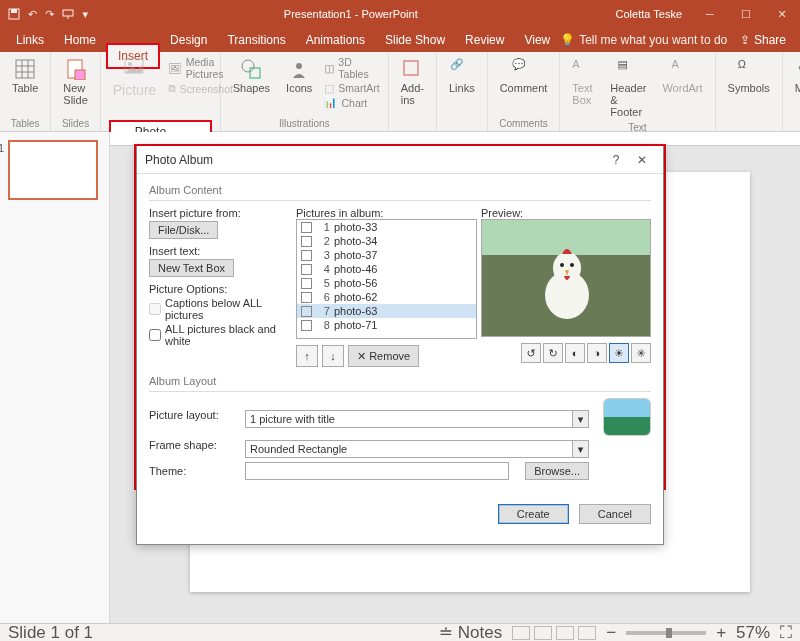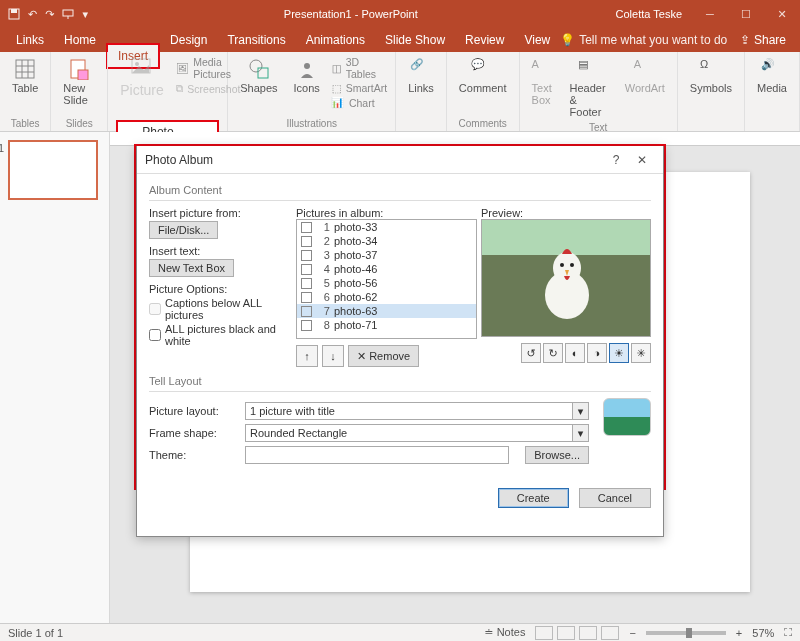--- a/index.html
+++ b/index.html
@@ -43,55 +43,55 @@
 .slidecanvas { flex:1; position:relative; background:#e6e6e6; }
 .ruler { position:absolute; top:0; left:0; right:0; height:14px; background:#fff; border-bottom:1px solid #ccc; font-size:8px; color:#888; }
 .slidepage { position:absolute; top:40px; left:80px; width:560px; height:420px; background:#fff; box-shadow:0 1px 4px rgba(0,0,0,.25); }
 
 
 .dialog { position:absolute; top:146px; left:136px; width:528px; background:#fff; border:1px solid #888; border-top:none; z-index:10; box-shadow:0 2px 10px rgba(0,0,0,.25); }
 .dlg-hl { position:absolute; top:144px; left:134px; width:532px; height:346px; border:2px solid #e30613; z-index:9; pointer-events:none; }
 .dlg-title { height:28px; border-bottom:1px solid #ddd; display:flex; align-items:center; padding:0 8px; font-size:12px; color:#333; }
 .dlg-title .sp { flex:1; }
 .dlg-title .tb { width:26px;height:26px;display:flex;align-items:center;justify-content:center;color:#555; }
-.dlg-body { padding:8px 12px 22px; font-size:11px; color:#333; }
+.dlg-body { padding:8px 12px 14px; font-size:11px; color:#333; }
 .fieldset-title { color:#777; margin:2px 0 4px; }
 .hr { border-top:1px solid #ddd; margin:2px 0 6px; }
 .cols { display:flex; gap:4px; }
 .col1 { width:150px; }
 .col2 { width:190px; }
 .col3 { flex:1; }
 .winbtn { background:#e1e1e1; border:1px solid #adadad; padding:2px 8px; font-size:11px; margin:2px 0 6px; display:inline-block; }
 .chk { display:flex; align-items:center; gap:4px; margin:2px 0; font-size:11px; }
 .chk input { width:12px;height:12px; }
 .listbox { border:1px solid #aaa; height:120px; overflow:auto; background:#fff; font-size:11px; }
 .listrow { display:flex; align-items:center; gap:4px; padding:1px 4px; }
 .listrow.sel { background:#d0e3f5; }
 .listrow .n { width:14px; text-align:right; color:#555; }
 .listrow .ck { width:11px;height:11px;border:1px solid #888; }
 .toolbar-small { display:flex; gap:4px; margin-top:6px; }
 .sqbtn { width:22px; height:22px; border:1px solid #aaa; background:#f4f4f4; display:flex;align-items:center;justify-content:center; font-size:11px; }
 .prevbox { border:1px solid #aaa; width:170px; height:118px; background:linear-gradient(180deg,#b0d8b4 0%,#b0d8b4 30%,#6a7a56 30%,#6a7a56 100%); position:relative; overflow:hidden; }
 .chicken { position:absolute; left:50px; top:20px; width:70px; height:80px; }
 .layout-row { display:flex; align-items:center; gap:16px; margin:4px 0; }
 .layout-row label { width:80px; }
-.combo { flex:1; border:1px solid #aaa; height:18px; background:#fff; display:flex;align-items:center; padding:0 4px; position:relative; }
+.combo { flex:1; border:1px solid #aaa; height:18px; background:#fff; display:flex;align-items:center; padding:0 4px; position:relative;margin-top:8px; }
 .combo .dd { position:absolute; right:0; top:0; width:16px;height:16px;border-left:1px solid #aaa; display:flex;align-items:center;justify-content:center;background:#eee; }
 .txtin { border:1px solid #aaa; height:18px; flex:1; background:#fff; padding:0 4px; }
 .shape-prev { width:48px;height:38px;border:1px solid #ccc; margin-left:auto; background:linear-gradient(180deg,#87ceeb 0%,#87ceeb 50%,#2e8b57 50%,#2e8b57 100%); border-radius:6px; }
 .dlg-actions { display:flex; justify-content:flex-end; gap:10px; margin-top:10px; padding-top:8px; }
 .dlg-actions .winbtn { padding:3px 18px; }
 .dlg-actions .primary { border:1px solid #2a6db0; box-shadow:inset 0 0 0 1px #9cc3e8; }
 
 .prevtools { display:flex; gap:2px; margin-top:6px; justify-content:flex-end; }
 .prevtools .sqbtn { width:20px;height:20px; }
 .prevtools .sel { border:1px solid #2a6db0; background:#dbe9f7; }
 
 
-.statusbar { position:absolute; bottom:0; left:0; right:0; height:18px; background:#f3f2f1; border-top:1px solid #ccc; display:flex; align-items:center; font-size:11px; color:#555; padding:0 8px; gap:10px; }
+.statusbar { position:absolute; bottom:0; left:0; right:0; height:18px; background:#f3f2f1; border-top:1px solid #ccc; display:flex; align-items:center; font-size:17px; color:#555; padding:0 8px; gap:10px; }
 .statusbar .sp { flex:1; }
 .viewbtns { display:flex; gap:4px; }
 .viewbtns .vb { width:18px;height:14px;border:1px solid #bbb; }
 .zoomslider { width:80px;height:4px;background:#bbb;position:relative; }
 .zoomslider .knob { position:absolute; left:40px; top:-3px; width:6px; height:10px; background:#888; }
 svg { display:block; }
 </style>
 </head>
 <body>
 
@@ -236,20 +236,31 @@
             <span>SmartArt</span>
           </div>
         <div class="row">
             <span>📊</span>
             <span>Chart</span>
           </div>
       </div>
     </div>
     <div class="grouplabel">Illustrations</div>
   </div>
+  <div class="group">
+      <div class="bigbtn">
+        <span class="ico">
+          <svg width="20" height="20">
+            <rect x="3" y="3" width="14" height="14" fill="none" stroke="#c55"></rect>
+          </svg>
+        </span>
+        <span>Add-ins</span>
+      </div>
+      <div class="grouplabel">&nbsp;</div>
+    </div>
   <div class="group">
       <div class="bigbtn">
         <span class="ico">🔗</span>
         <span>Links</span>
       </div>
       <div class="grouplabel">&nbsp;</div>
     </div>
   <div class="group">
       <div class="bigbtn">
         <span class="ico">💬</span>
@@ -396,21 +407,21 @@
           <div class="sqbtn">↺</div>
           <div class="sqbtn">↻</div>
           <div class="sqbtn">◐</div>
           <div class="sqbtn">◑</div>
           <div class="sqbtn sel">☀</div>
           <div class="sqbtn">✳</div>
         </div>
       </div>
     </div>
 
-    <div class="fieldset-title" style="margin-top:8px">Tell Layout</div>
+    <div class="fieldset-title" style="margin-top:8px">Album Layout</div>
     <div class="hr"></div>
     <div style="display:flex;gap:14px;">
       <div style="flex:1">
         <div class="layout-row">
           <label>Picture layout:</label>
           <div class="combo">
               <span>1 picture with title</span>
               <div class="dd">▾</div>
             </div>
         </div>

